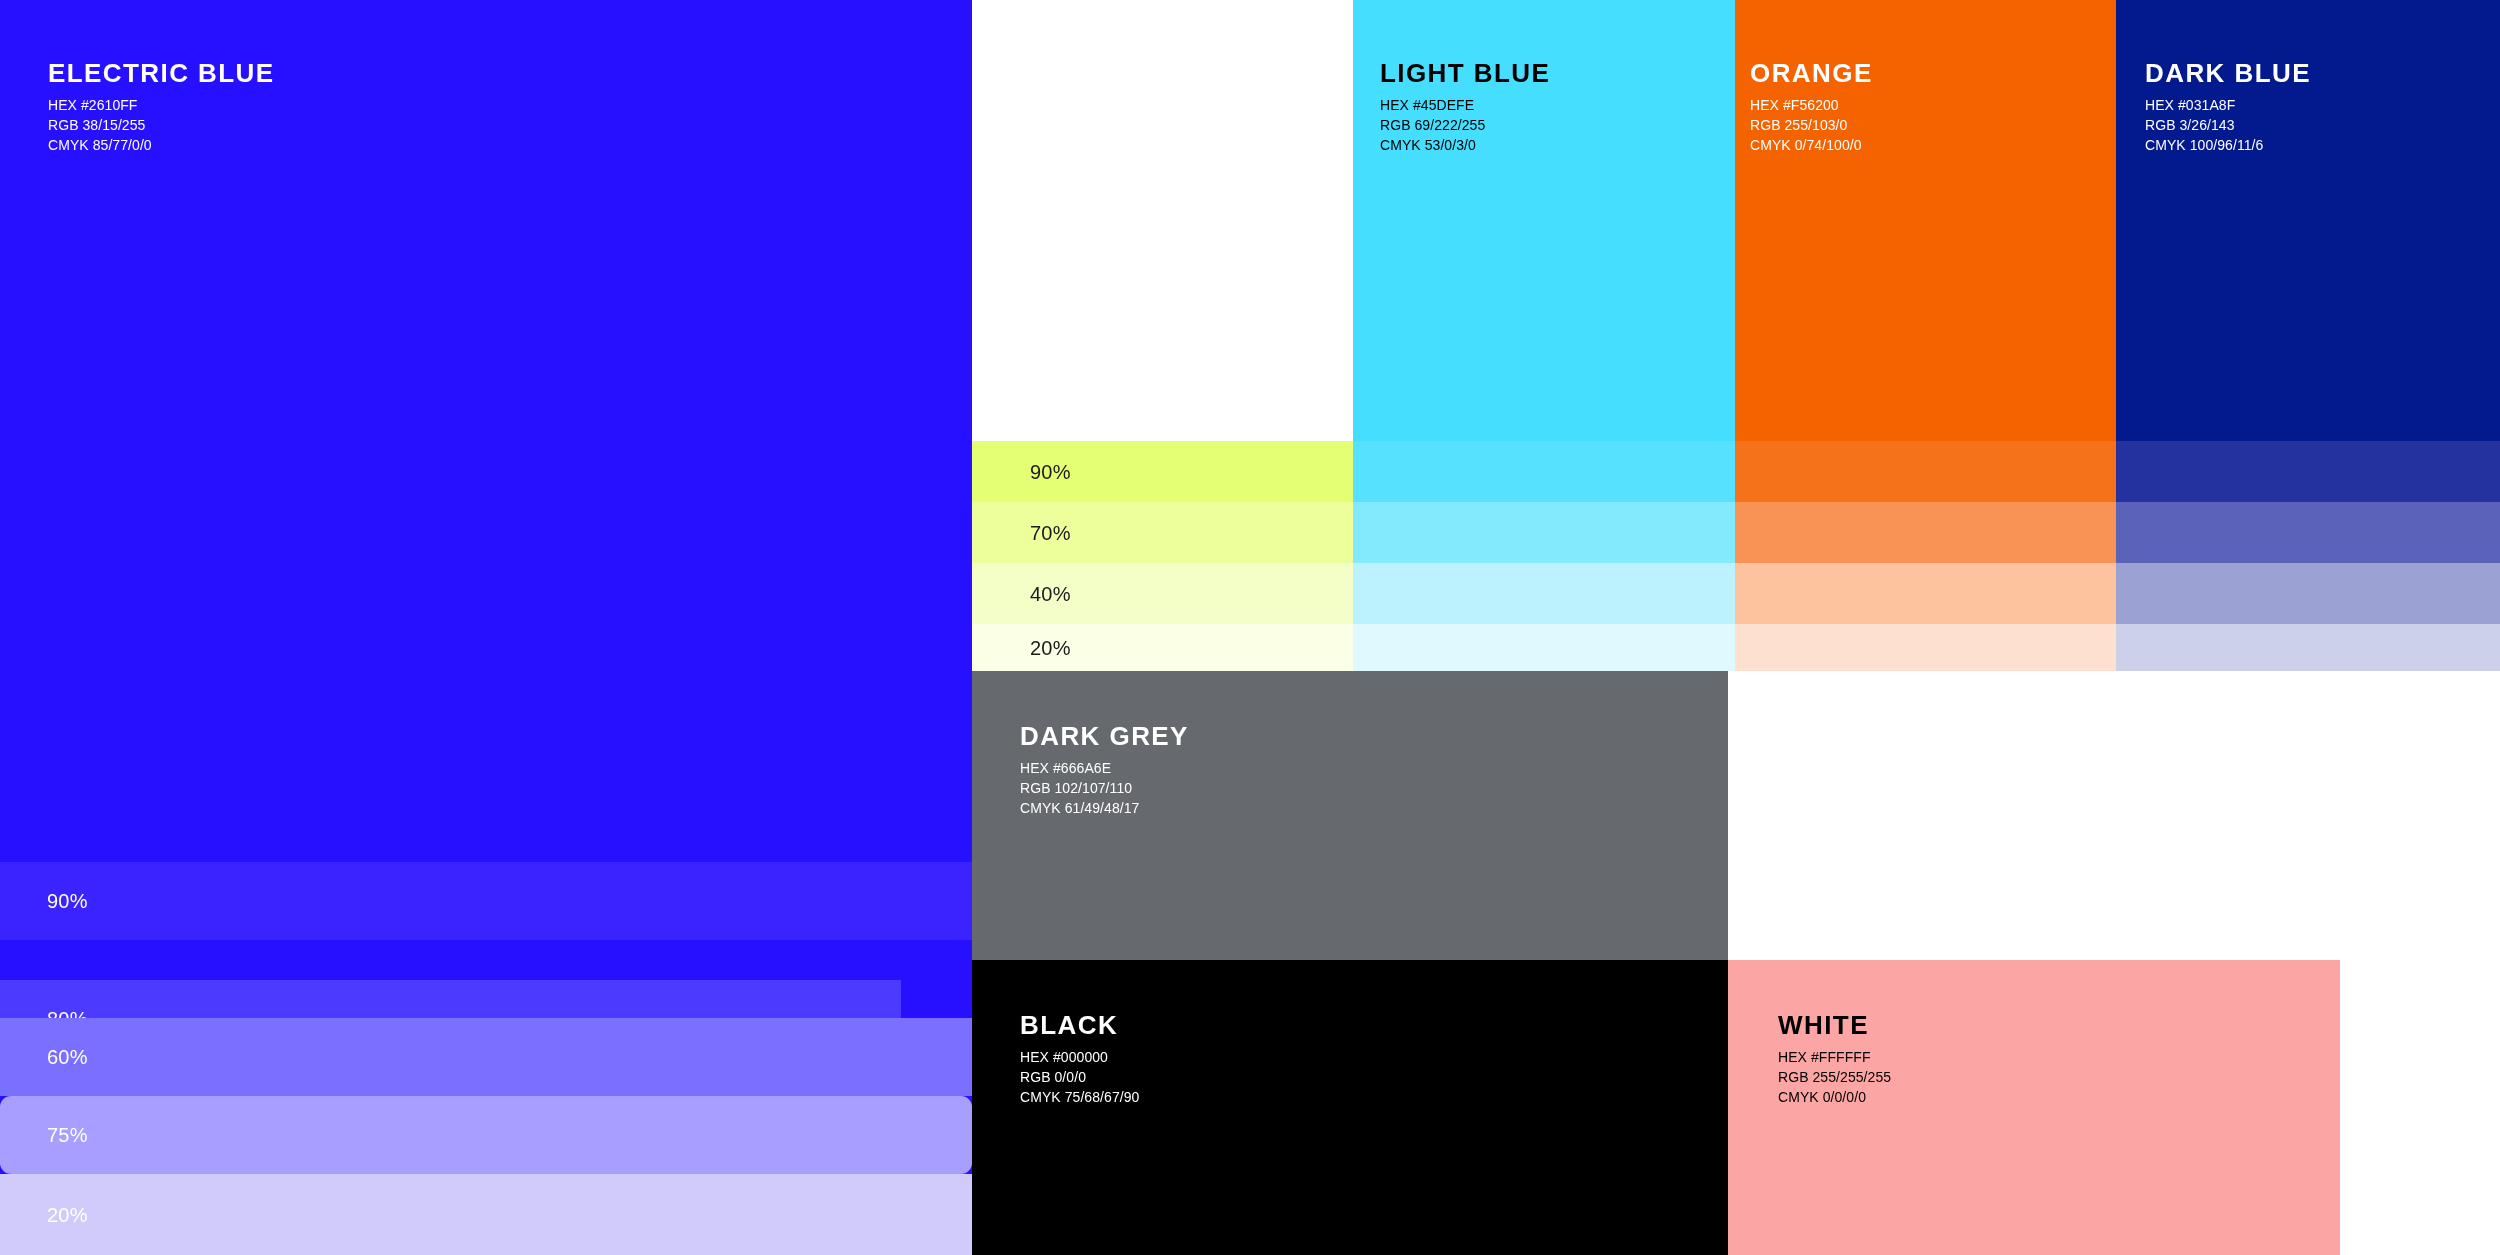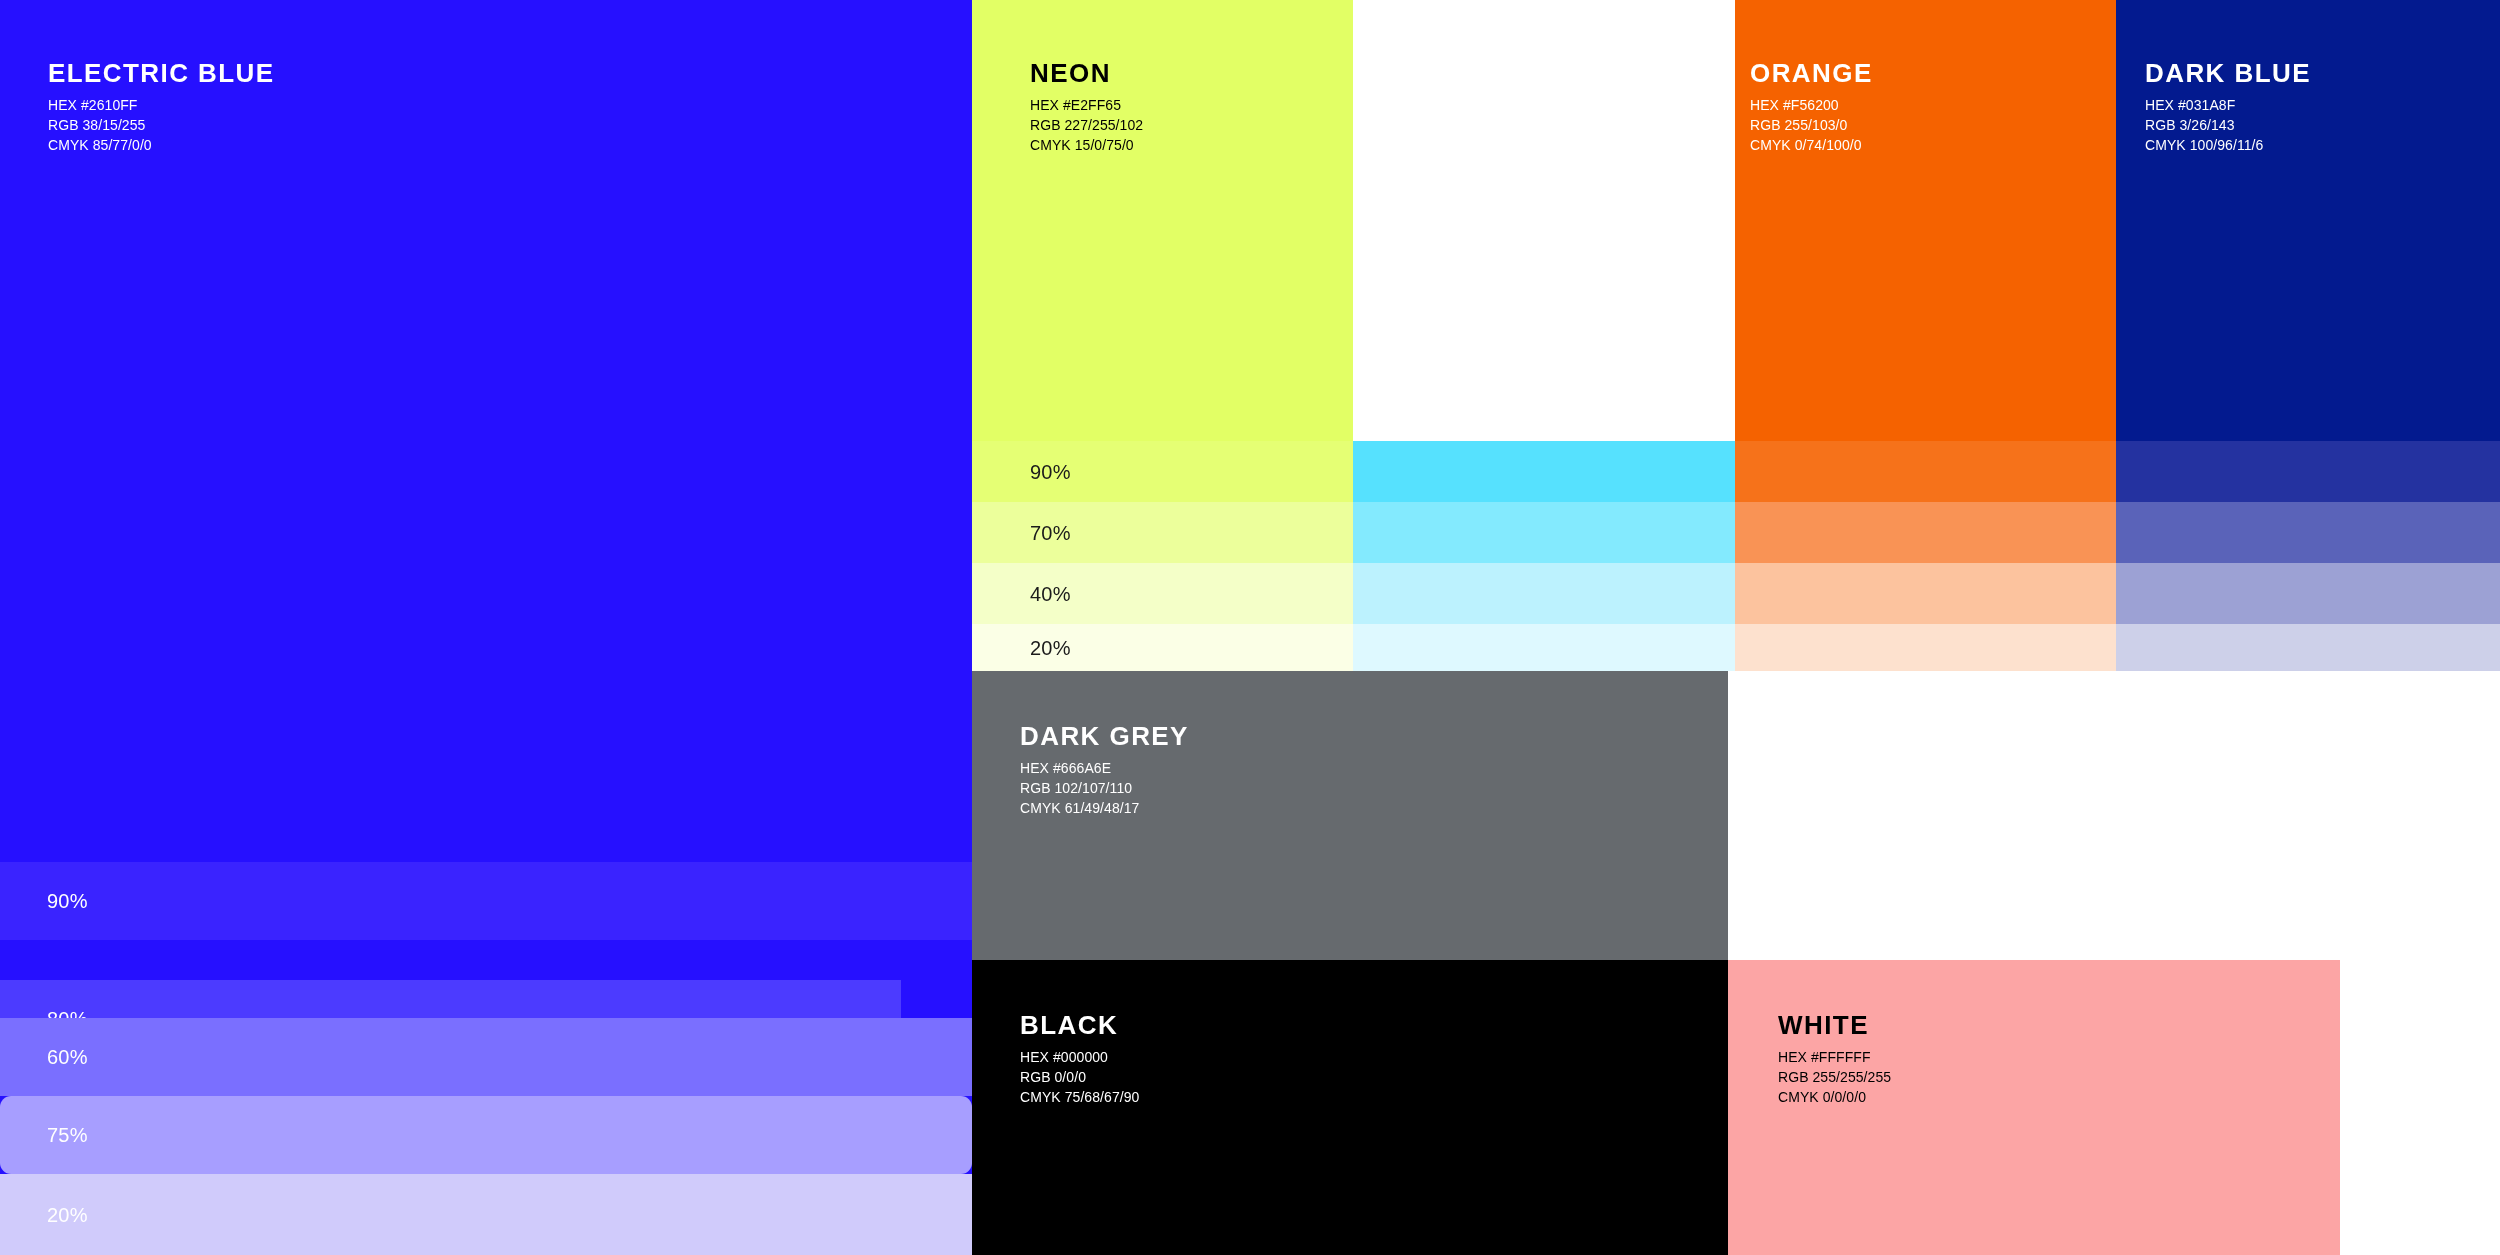--- a/index.html
+++ b/index.html
@@ -94,44 +94,44 @@
       <span class="tint-label light">60%</span>
     </div>
     <div class="tint-row" style="left:0; top:1096px; width:972px; height:78px; background:#A79EFF;border-radius:11px;">
       <span class="tint-label light">75%</span>
     </div>
     <div class="tint-row" style="left:0; top:1174px; width:972px; height:81px; background:#D0CBFB;">
       <span class="tint-label light">20%</span>
     </div>
   </div>
 
-  <div class="block on-light" style="left:972px; top:0; width:381px; height:441px; background:#E2FF65;">
-    <div class="swatch-info" style="left:58px; top:60px;">
-      <div class="swatch-name">NEON</div>
-      <div class="swatch-spec">HEX #E2FF65</div>
-      <div class="swatch-spec">RGB  227/255/102</div>
-      <div class="swatch-spec">CMYK  15/0/75/0</div>
-    </div>
-  </div>
 
   <div class="ramp-mid">
     <div class="tint-row" style="left:972px; top:441px; width:381px; height:61px; background:#E5FF74;">
       <span class="tint-label dark">90%</span>
     </div>
     <div class="tint-row" style="left:972px; top:502px; width:381px; height:61px; background:#ECFF9B;">
       <span class="tint-label dark">70%</span>
     </div>
     <div class="tint-row" style="left:972px; top:563px; width:381px; height:61px; background:#F4FFC8;">
       <span class="tint-label dark">40%</span>
     </div>
     <div class="tint-row" style="left:972px; top:624px; width:381px; height:47px; background:#FBFFE6;">
       <span class="tint-label dark">20%</span>
     </div>
   </div>
 
+  <div class="block on-light" style="left:1353px; top:0; width:382px; height:441px; background:#45DEFE;">
+    <div class="swatch-info" style="left:27px; top:60px;">
+      <div class="swatch-name">LIGHT BLUE</div>
+      <div class="swatch-spec">HEX #45DEFE</div>
+      <div class="swatch-spec">RGB 69/222/255</div>
+      <div class="swatch-spec">CMYK 53/0/3/0</div>
+    </div>
+  </div>
 
   <div>
     <div class="tint-row" style="left:1353px; top:441px; width:382px; height:61px; background:#56E1FE;"></div>
     <div class="tint-row" style="left:1353px; top:502px; width:382px; height:61px; background:#83EAFE;"></div>
     <div class="tint-row" style="left:1353px; top:563px; width:382px; height:61px; background:#BCF2FE;"></div>
     <div class="tint-row" style="left:1353px; top:624px; width:382px; height:47px; background:#DEF9FF;"></div>
   </div>
 
   <div class="block on-dark" style="left:1735px; top:0; width:381px; height:441px; background:#F56200;">
     <div class="swatch-info" style="left:15px; top:60px;">

